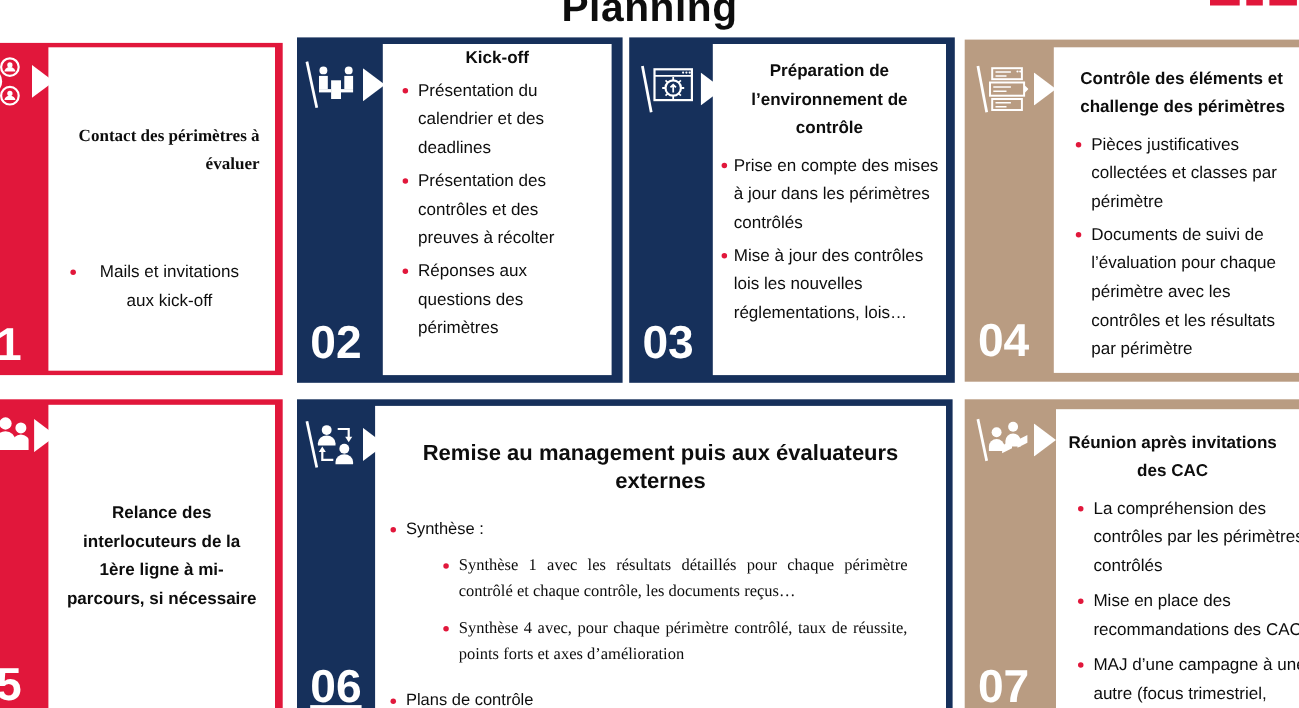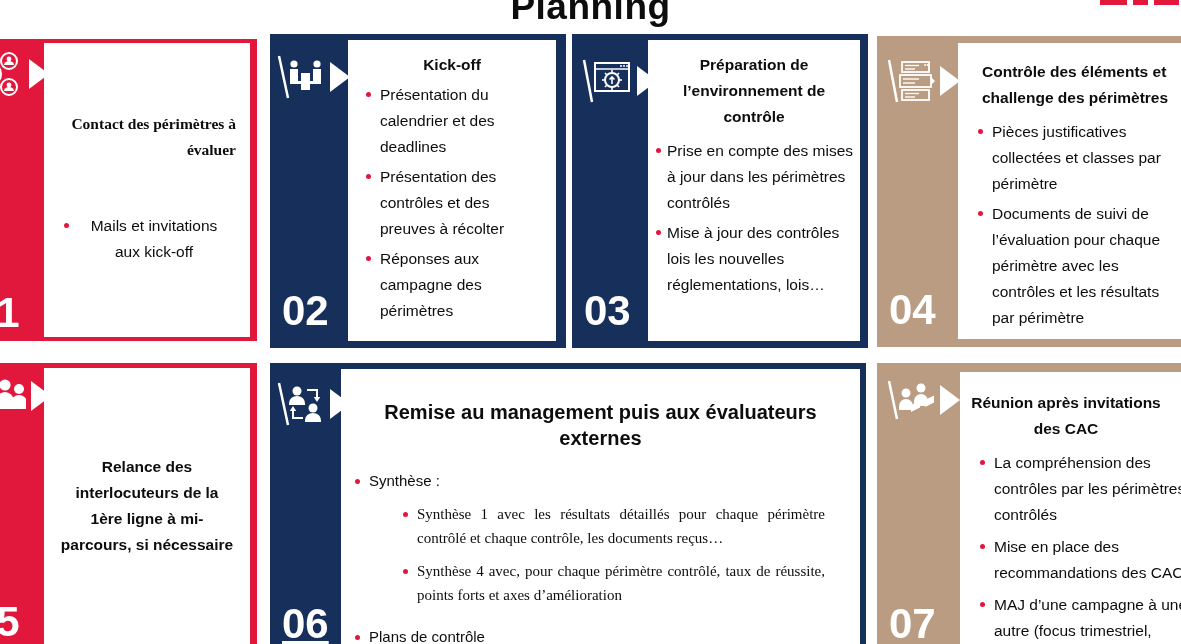--- a/index.html
+++ b/index.html
@@ -26,29 +26,29 @@
 
   .card-title{font-weight:bold;font-size:15.5px;line-height:26px;color:#0d0d0d;}
   .list{margin:0;padding:0;list-style:none;}
   .item{display:flex;align-items:flex-start;font-size:15.5px;line-height:26px;color:#0d0d0d;margin:0 0 4px 0;}
   .dot{width:5px;height:5px;border-radius:50%;background:#E1173B;margin:10px 9px 0 0;flex:none;}
 
   
   .c1{left:0;top:39px;width:257px;height:302px;}
   .c1 .box{left:44px;top:4px;width:206px;height:294px;}
   .c1 .card-title{margin-top:68px;text-align:right;padding:0 14px;font-family:Liberation Serif, serif;}
-  .c1 .item{justify-content:center;margin-top:50px;}
+  .c1 .item{justify-content:center;margin-top:72px;}
   .c1 .item .txt{max-width:152px;text-align:center;}
   .c1 .num{left:-27px;bottom:7px;}
   .c1 .icons{left:-16px;top:12px;}
 
   
   .c2{left:270px;top:34px;width:296px;height:314px;}
   .c2 .box{left:78px;top:6px;width:208px;height:301px;}
-  .c2 .card-title{text-align:center;margin-top:12px;}
+  .c2 .card-title{text-align:center;margin-top:0;}
   .c2 .list{margin:4px 0 14px 18px;}
   .c2 .txt{width:158px;}
   .c2 .num{left:12px;bottom:16px;}
   .c2 .icons{left:5px;top:20px;}
 
   
   .c3{left:572px;top:34px;width:296px;height:314px;}
   .c3 .box{left:76px;top:6px;width:212px;height:301px;}
   .c3 .card-title{text-align:center;margin-top:12px;padding:0 10px;}
   .c3 .list{margin:8px 0 0 8px;}
@@ -156,21 +156,21 @@
       <li class="item">
           <span class="dot"></span>
           <span class="txt">Présentation du calendrier et des deadlines</span>
         </li>
       <li class="item">
           <span class="dot"></span>
           <span class="txt">Présentation des contrôles et des preuves à récolter</span>
         </li>
       <li class="item">
           <span class="dot"></span>
-          <span class="txt">Réponses aux campagne des périmètres</span>
+          <span class="txt">Réponses aux questions des périmètres</span>
         </li>
     </ul>
   </div>
 </div>
 
 <div class="card navy c3">
   <div class="icons">
     <svg width="52" height="46" viewBox="0 0 52 46">
       <line x1="4" y1="2" x2="12" y2="44" stroke="#fff" stroke-width="2.5"></line>
       <rect x="15" y="5" width="34" height="28" fill="none" stroke="#fff" stroke-width="2"></rect>

